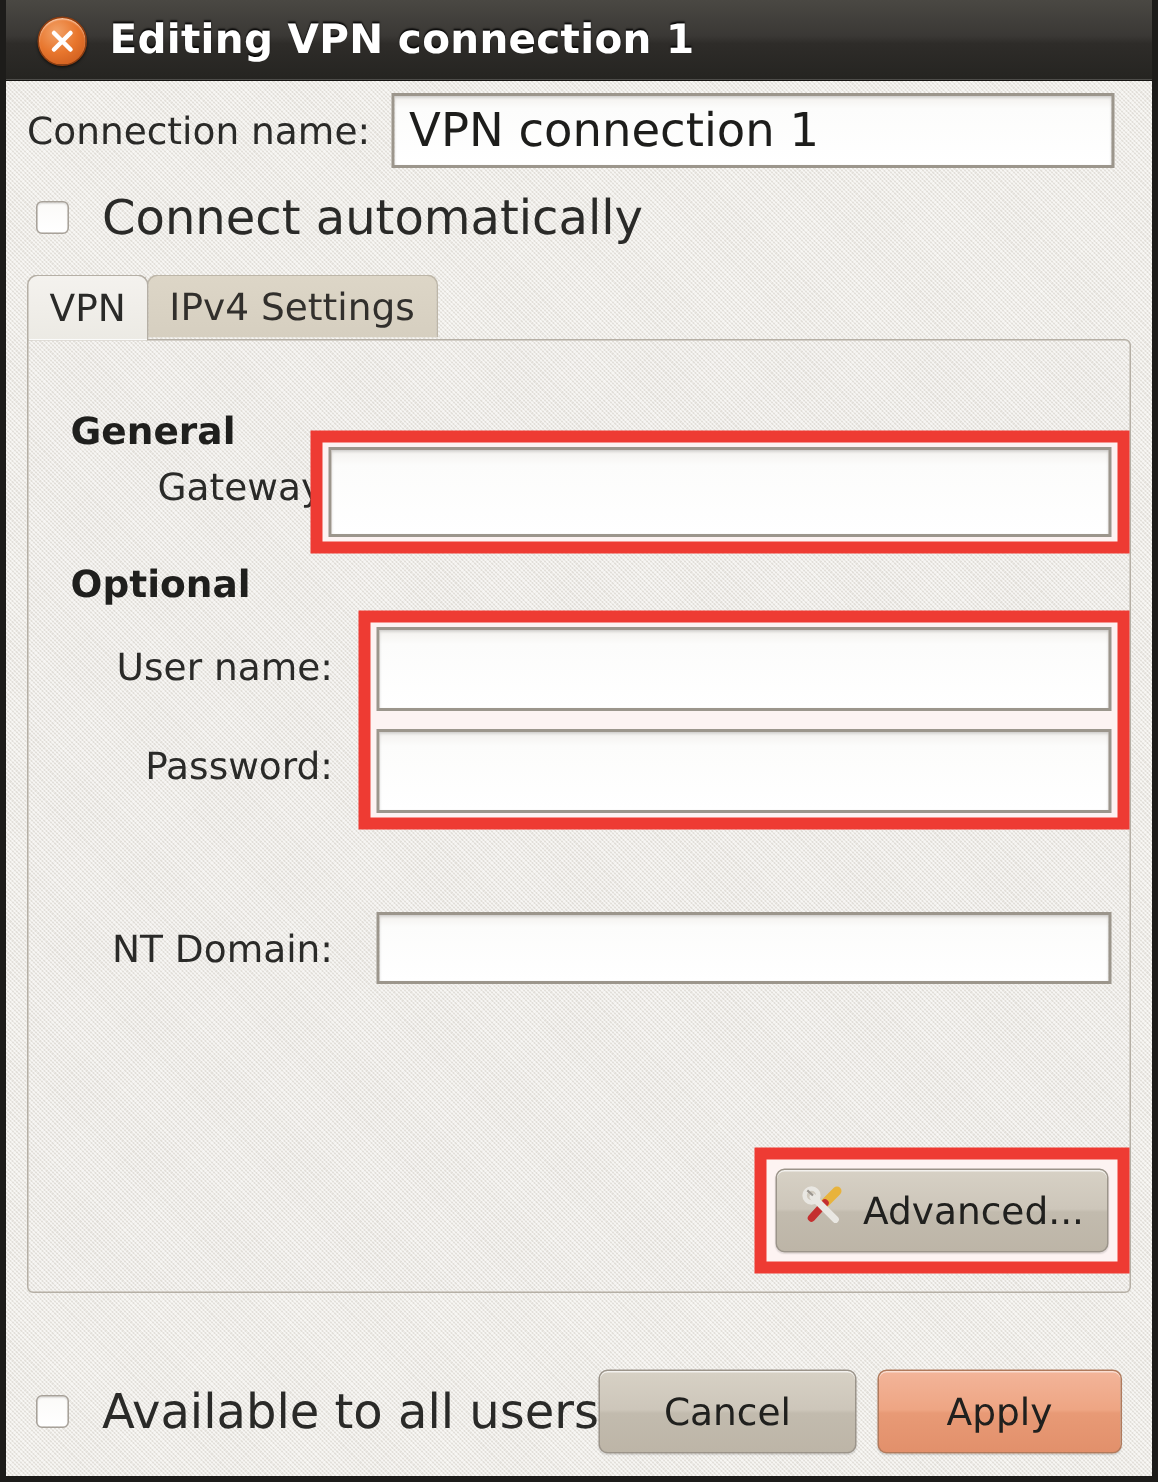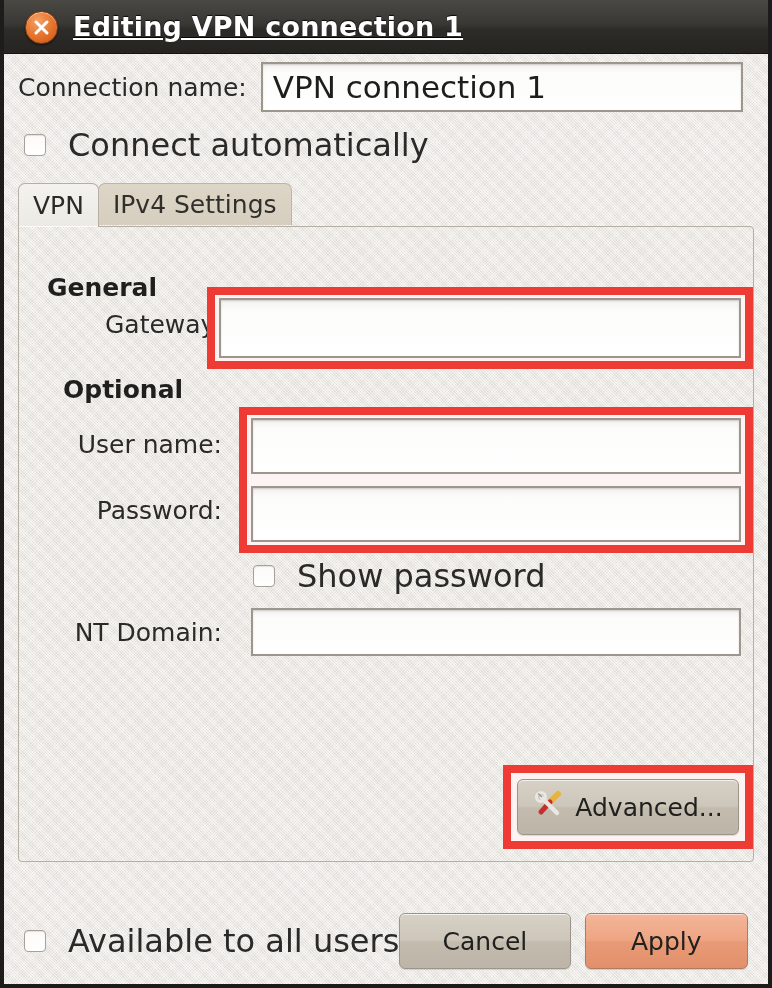--- a/index.html
+++ b/index.html
@@ -53,21 +53,20 @@
   }
   .close-btn svg { display:block; margin: 6px 0 0 6px; }
   .title-text {
     margin-left: 69px;
     color: #ffffff;
     font-size: 27px;
     font-weight: bold;
     letter-spacing: 0.2px;
     text-shadow: 0 -1px 1px rgba(0,0,0,0.85);
     white-space: nowrap;
-    text-decoration: underline;
   }
 
   
   .content {
     position: relative;
     flex: 1 1 auto;
     background-color: #ece9e3;
     background-image:
       repeating-linear-gradient(45deg, rgba(255,255,255,0.45) 0 1px, rgba(0,0,0,0.022) 1px 2px),
       repeating-linear-gradient(-45deg, rgba(255,255,255,0.30) 0 1px, rgba(0,0,0,0.018) 1px 2px);
@@ -300,35 +299,31 @@
 
       <div class="section-title" style="left:28px; top:30px;margin-top:16px;">General</div>
 
       <div class="field-label" style="left:18px; top:83px; width:185px;">Gateway:</div>
 
       <div class="redbox" style="left:188px; top:60px; width:546px; height:82px;">
         <div class="redbox-inner-pad" style="left:8px; top:8px; right:8px; bottom:8px;"></div>
       </div>
       <div class="entry abs-entry" style="left:200px; top:71px; width:522px; height:60px;" title=""></div>
 
-      <div class="section-title" style="left:44px; top:148px;">Optional</div>
+      <div class="section-title" style="left:28px; top:148px;">Optional</div>
 
       <div class="field-label" style="left:18px; top:203px; width:185px;">User name:</div>
       <div class="field-label" style="left:18px; top:269px; width:185px;">Password:</div>
 
       <div class="redbox" style="left:220px; top:180px; width:514px; height:146px;">
         <div class="redbox-inner-pad" style="left:8px; top:8px; right:8px; bottom:8px;"></div>
       </div>
       <div class="entry abs-entry" style="left:232px; top:191px; width:490px; height:56px;" title=""></div>
       <div class="entry abs-entry" style="left:232px; top:259px; width:490px; height:56px;" title=""></div>
 
-      <div class="showpw-row" style="left:234px; top:330px;">
-        <div class="checkbox"></div>
-        <div class="check-label">Show password</div>
-      </div>
 
       <div class="field-label" style="left:18px; top:391px; width:185px;">NT Domain:</div>
       <div class="entry abs-entry" style="left:232px; top:381px; width:490px; height:48px;" title=""></div>
 
       <div class="redbox" style="left:484px; top:538px; width:250px; height:84px;">
         <div class="redbox-inner-pad" style="left:8px; top:8px; right:8px; bottom:8px;"></div>
       </div>
       <div class="btn btn-advanced" style="left:498px; top:552px;">
         <span class="tools-icon">
           <svg width="30" height="30" viewBox="0 0 30 30">

